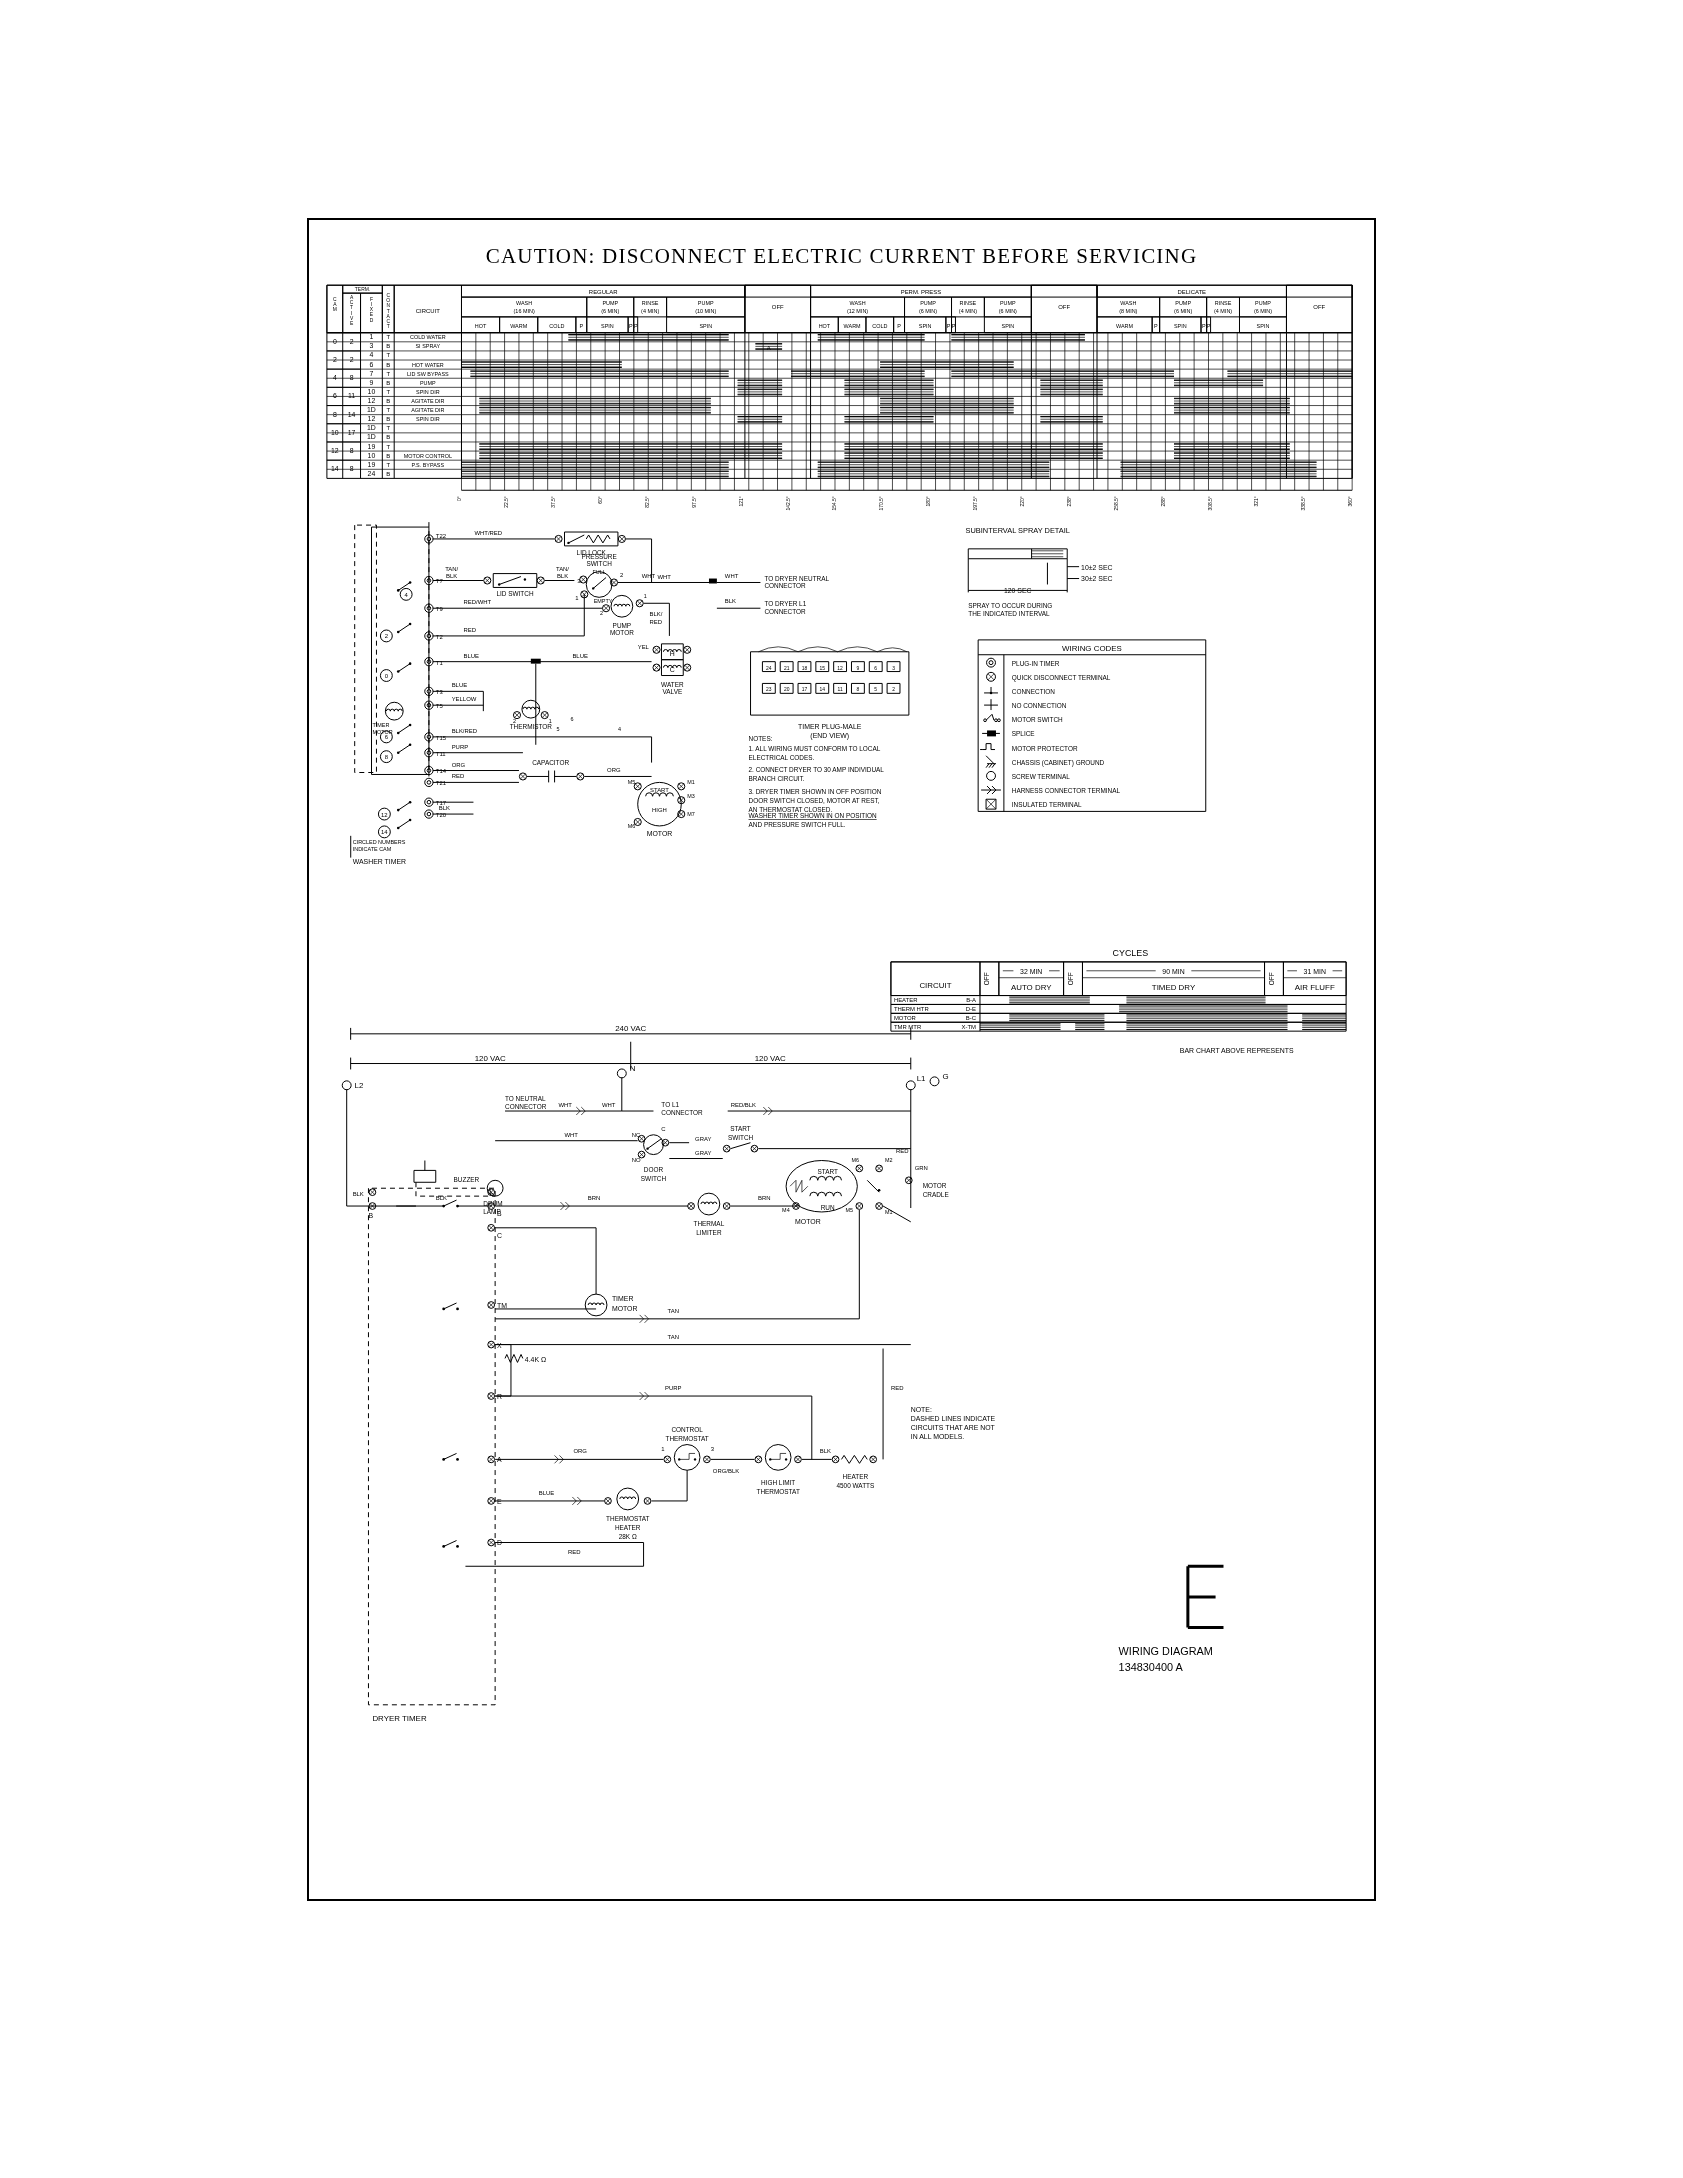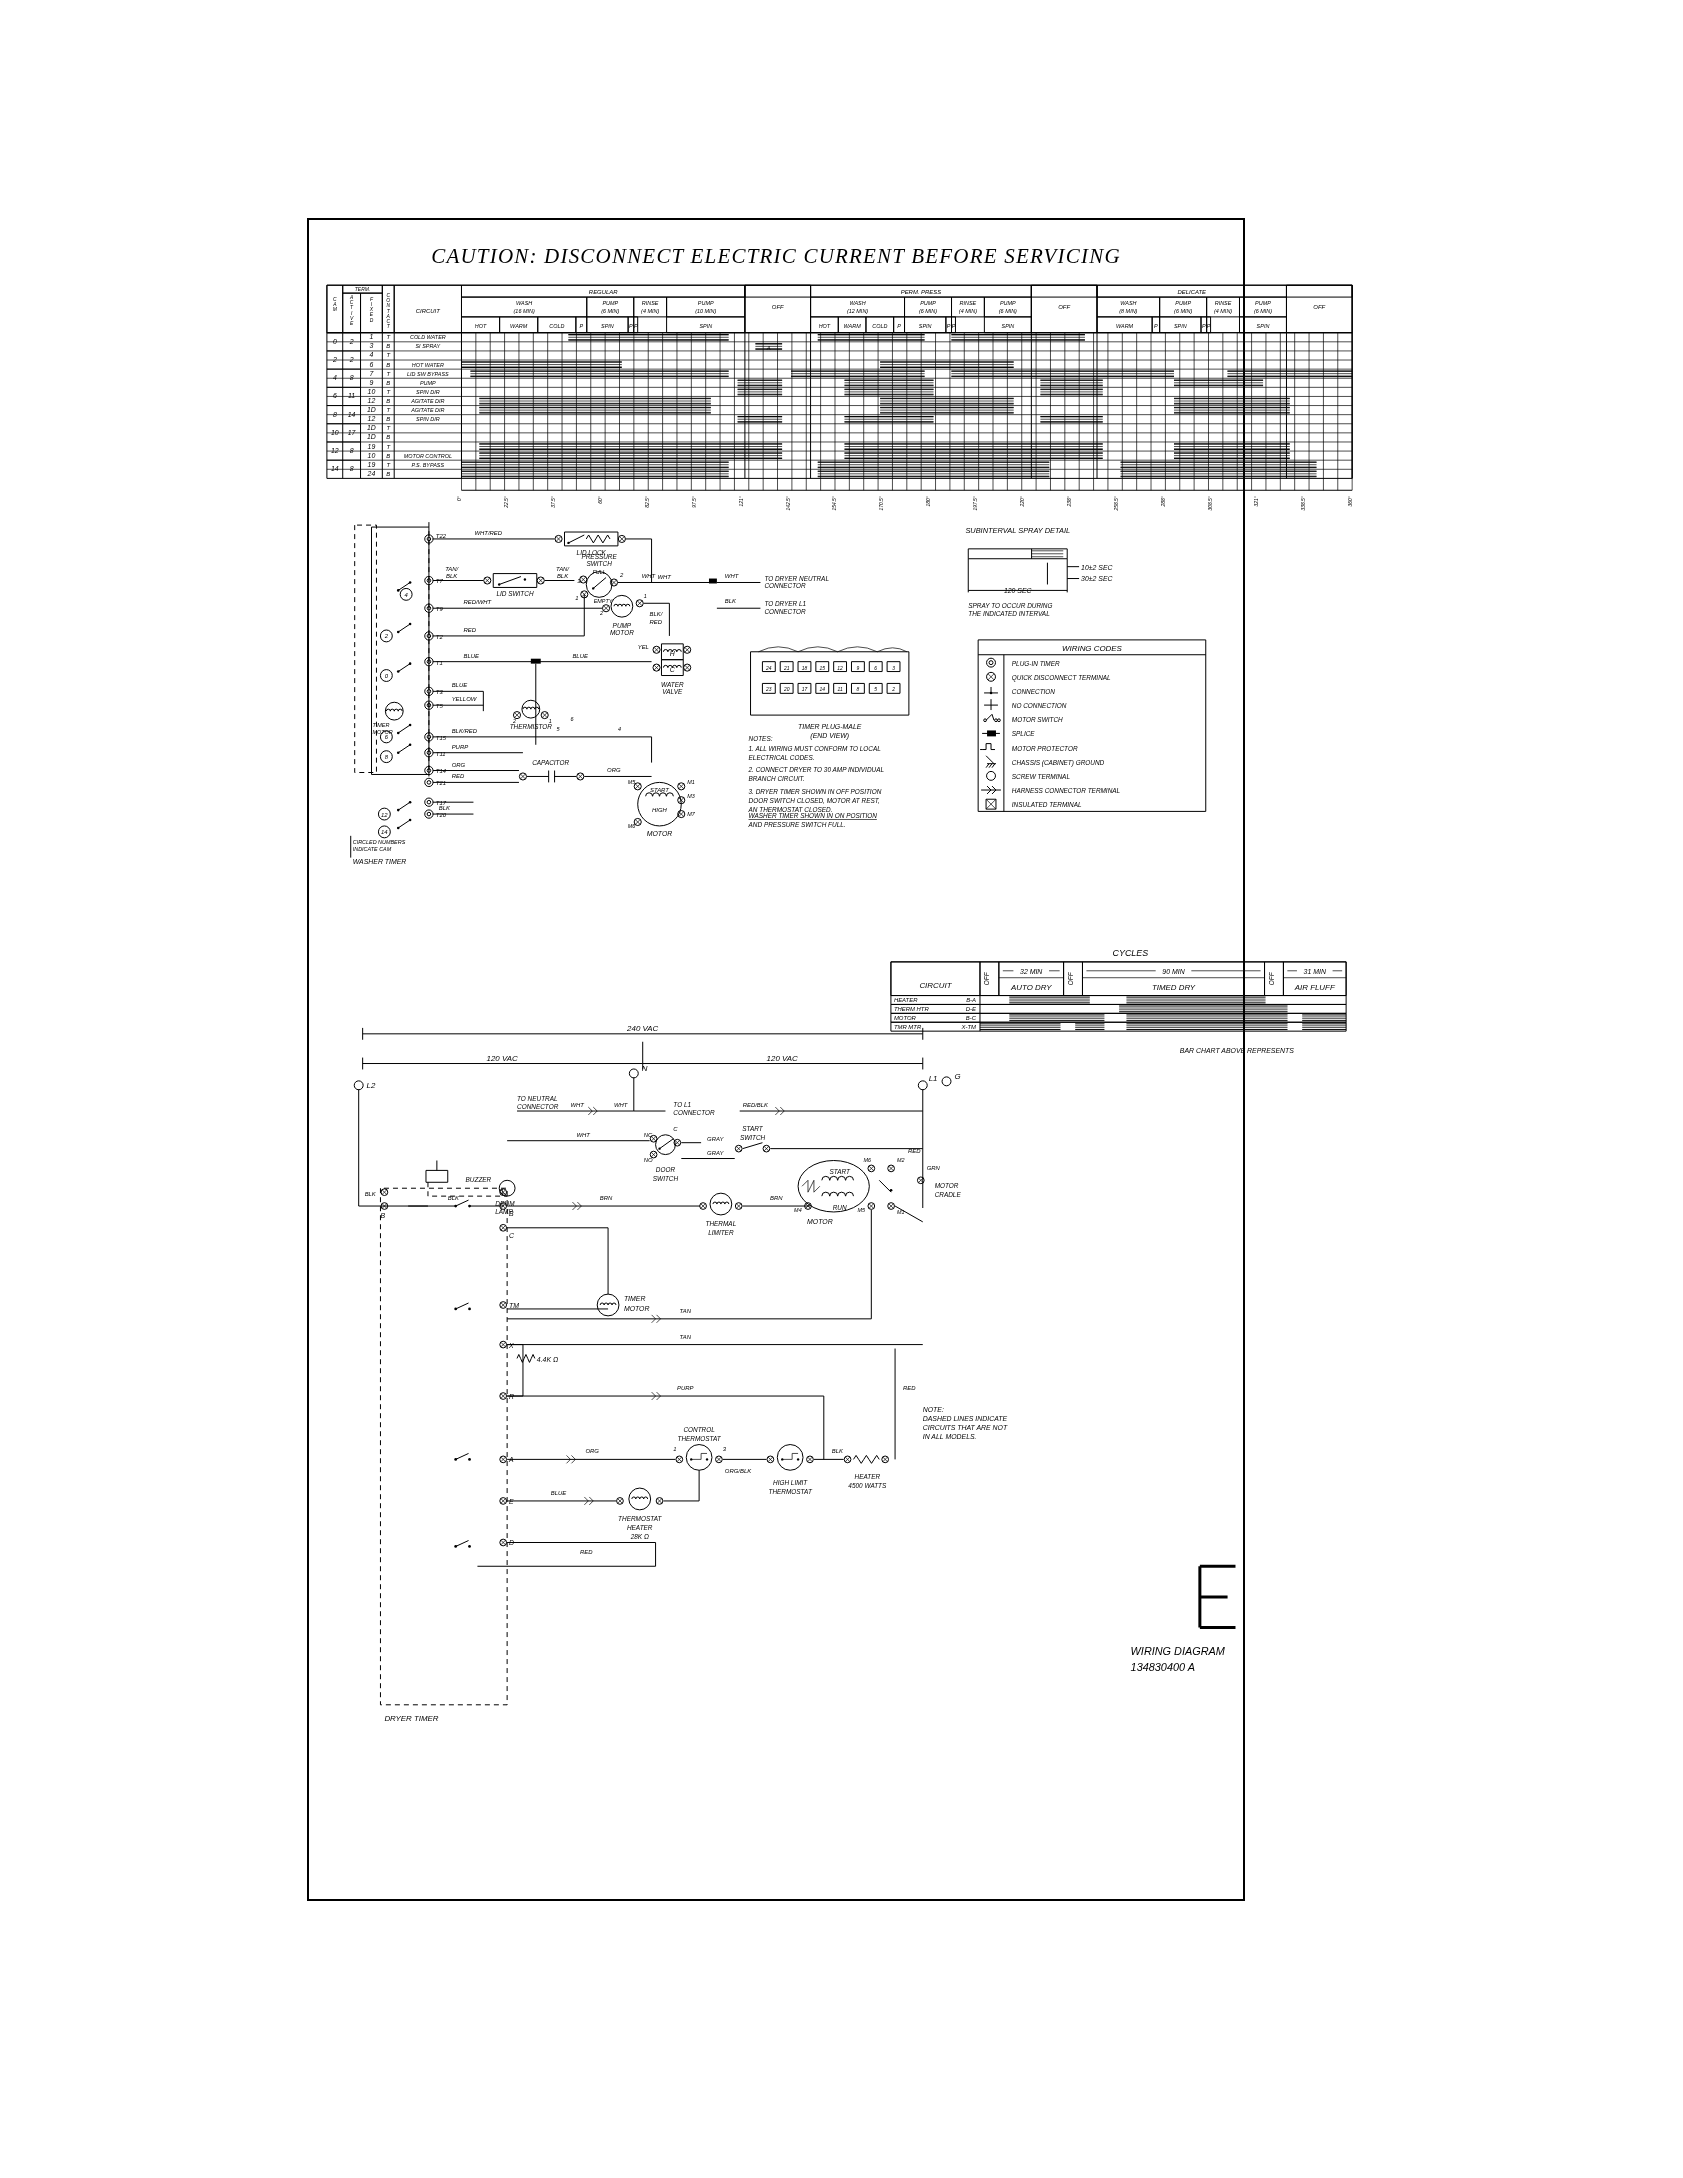--- a/index.html
+++ b/index.html
@@ -3,22 +3,22 @@
 <meta charset="utf-8">
 <style>
   * { box-sizing: border-box; }
   html, body { margin:0; padding:0; background:#fff; }
   body {
     width:1683px; height:2178px; position:relative;
     font-family:"Liberation Sans", sans-serif;
     color:#000;
   }
   .sheet {
-    position:absolute; left:307px; top:218px; width:938px; height:1683px;
-    border:2px solid #000; background:#fff;font-style:italic;
+    position:absolute; left:307px; top:218px; width:1069px; height:1683px;
+    border:2px solid #000; background:#fff;
   }
   .title {
     position:absolute; top:24px; left:0; width:100%; text-align:center;
     font-family:"Liberation Serif", serif; font-size:21px; letter-spacing:1.2px;
   }
   svg { display:block; }
   .svgwrap { position:absolute; left:0; top:0; }
   text { font-family:"Liberation Sans", sans-serif; fill:#000; }
   .t5  { font-size:5px; }
   .t55 { font-size:5.5px; }
@@ -1233,21 +1233,21 @@
         <text x="300" y="110" class="t7">BAR CHART ABOVE REPRESENTS</text>
         <text x="300" y="119" class="t7">ONE COMPLETE REVOLUTION OF</text>
         <text x="300" y="128" class="t7">TIMER SHAFT.</text>
         <text x="300" y="142" class="t7">SHADED PORTION OF BAR CHART</text>
         <text x="300" y="151" class="t7">INDICATES THE PROPORTIONAL</text>
         <text x="300" y="160" class="t7">TIMES THAT INTERNAL TIMER</text>
         <text x="300" y="169" class="t7">CONTACTS ARE CLOSED.</text>
       </svg>
   </div>
 
-  <div class="svgwrap" style="left:20px; top:792px;">
+  <div class="svgwrap" style="left:8px; top:792px;">
     <svg width="1049" height="871" viewBox="0 0 1060 880" id="dryer-svg">
         <line x1="34" y1="22" x2="600" y2="22" class="ln"></line>
         <line x1="34" y1="16" x2="34" y2="28" class="ln"></line>
         <line x1="600" y1="16" x2="600" y2="28" class="ln"></line>
         <text x="317" y="19" class="t8" text-anchor="middle">240 VAC</text>
         <line x1="34" y1="52" x2="317" y2="52" class="ln"></line>
         <line x1="34" y1="46" x2="34" y2="58" class="ln"></line>
         <line x1="317" y1="30" x2="317" y2="58" class="ln"></line>
         <text x="175" y="49" class="t8" text-anchor="middle">120 VAC</text>
         <line x1="317" y1="52" x2="600" y2="52" class="ln"></line>

